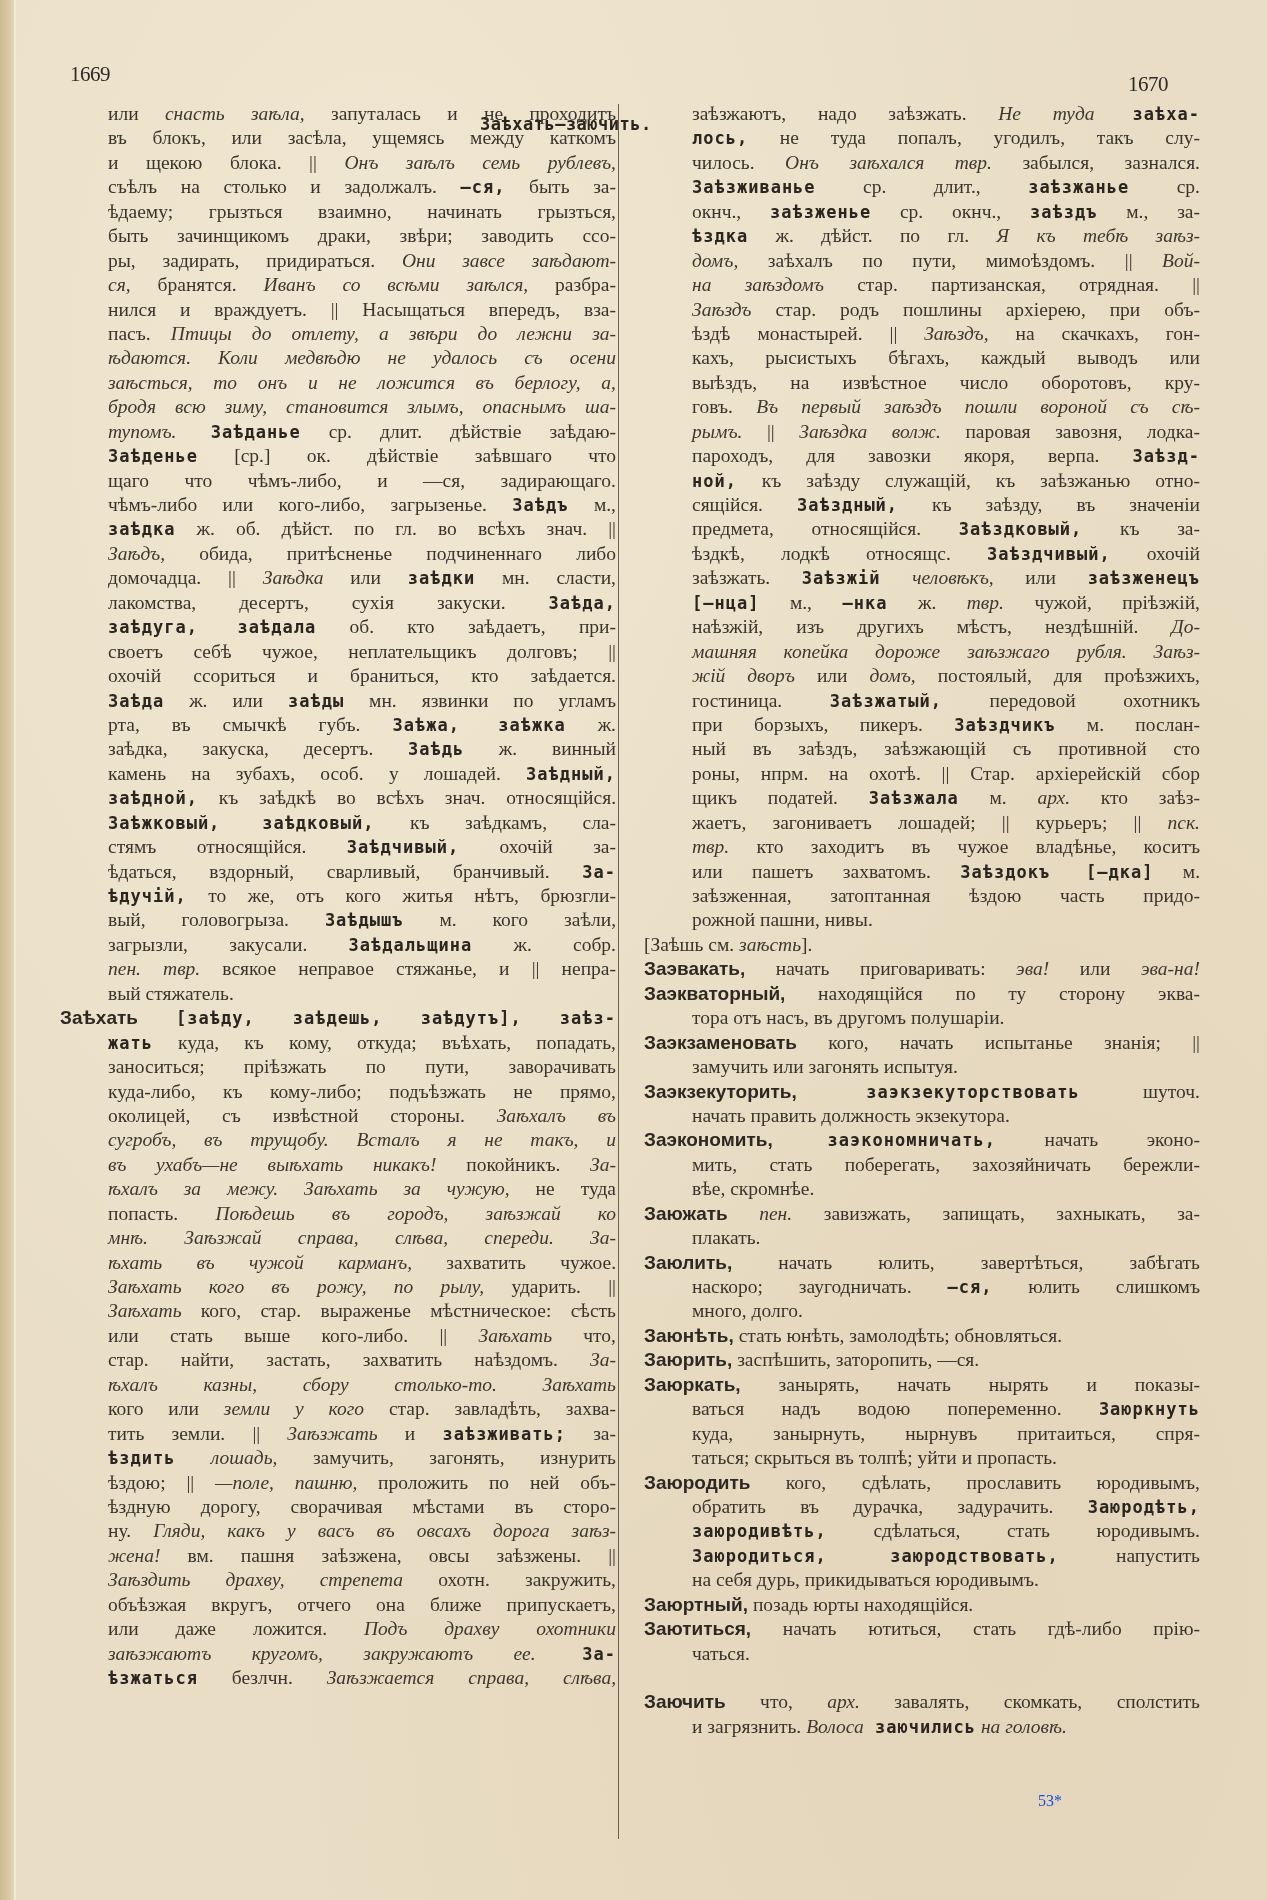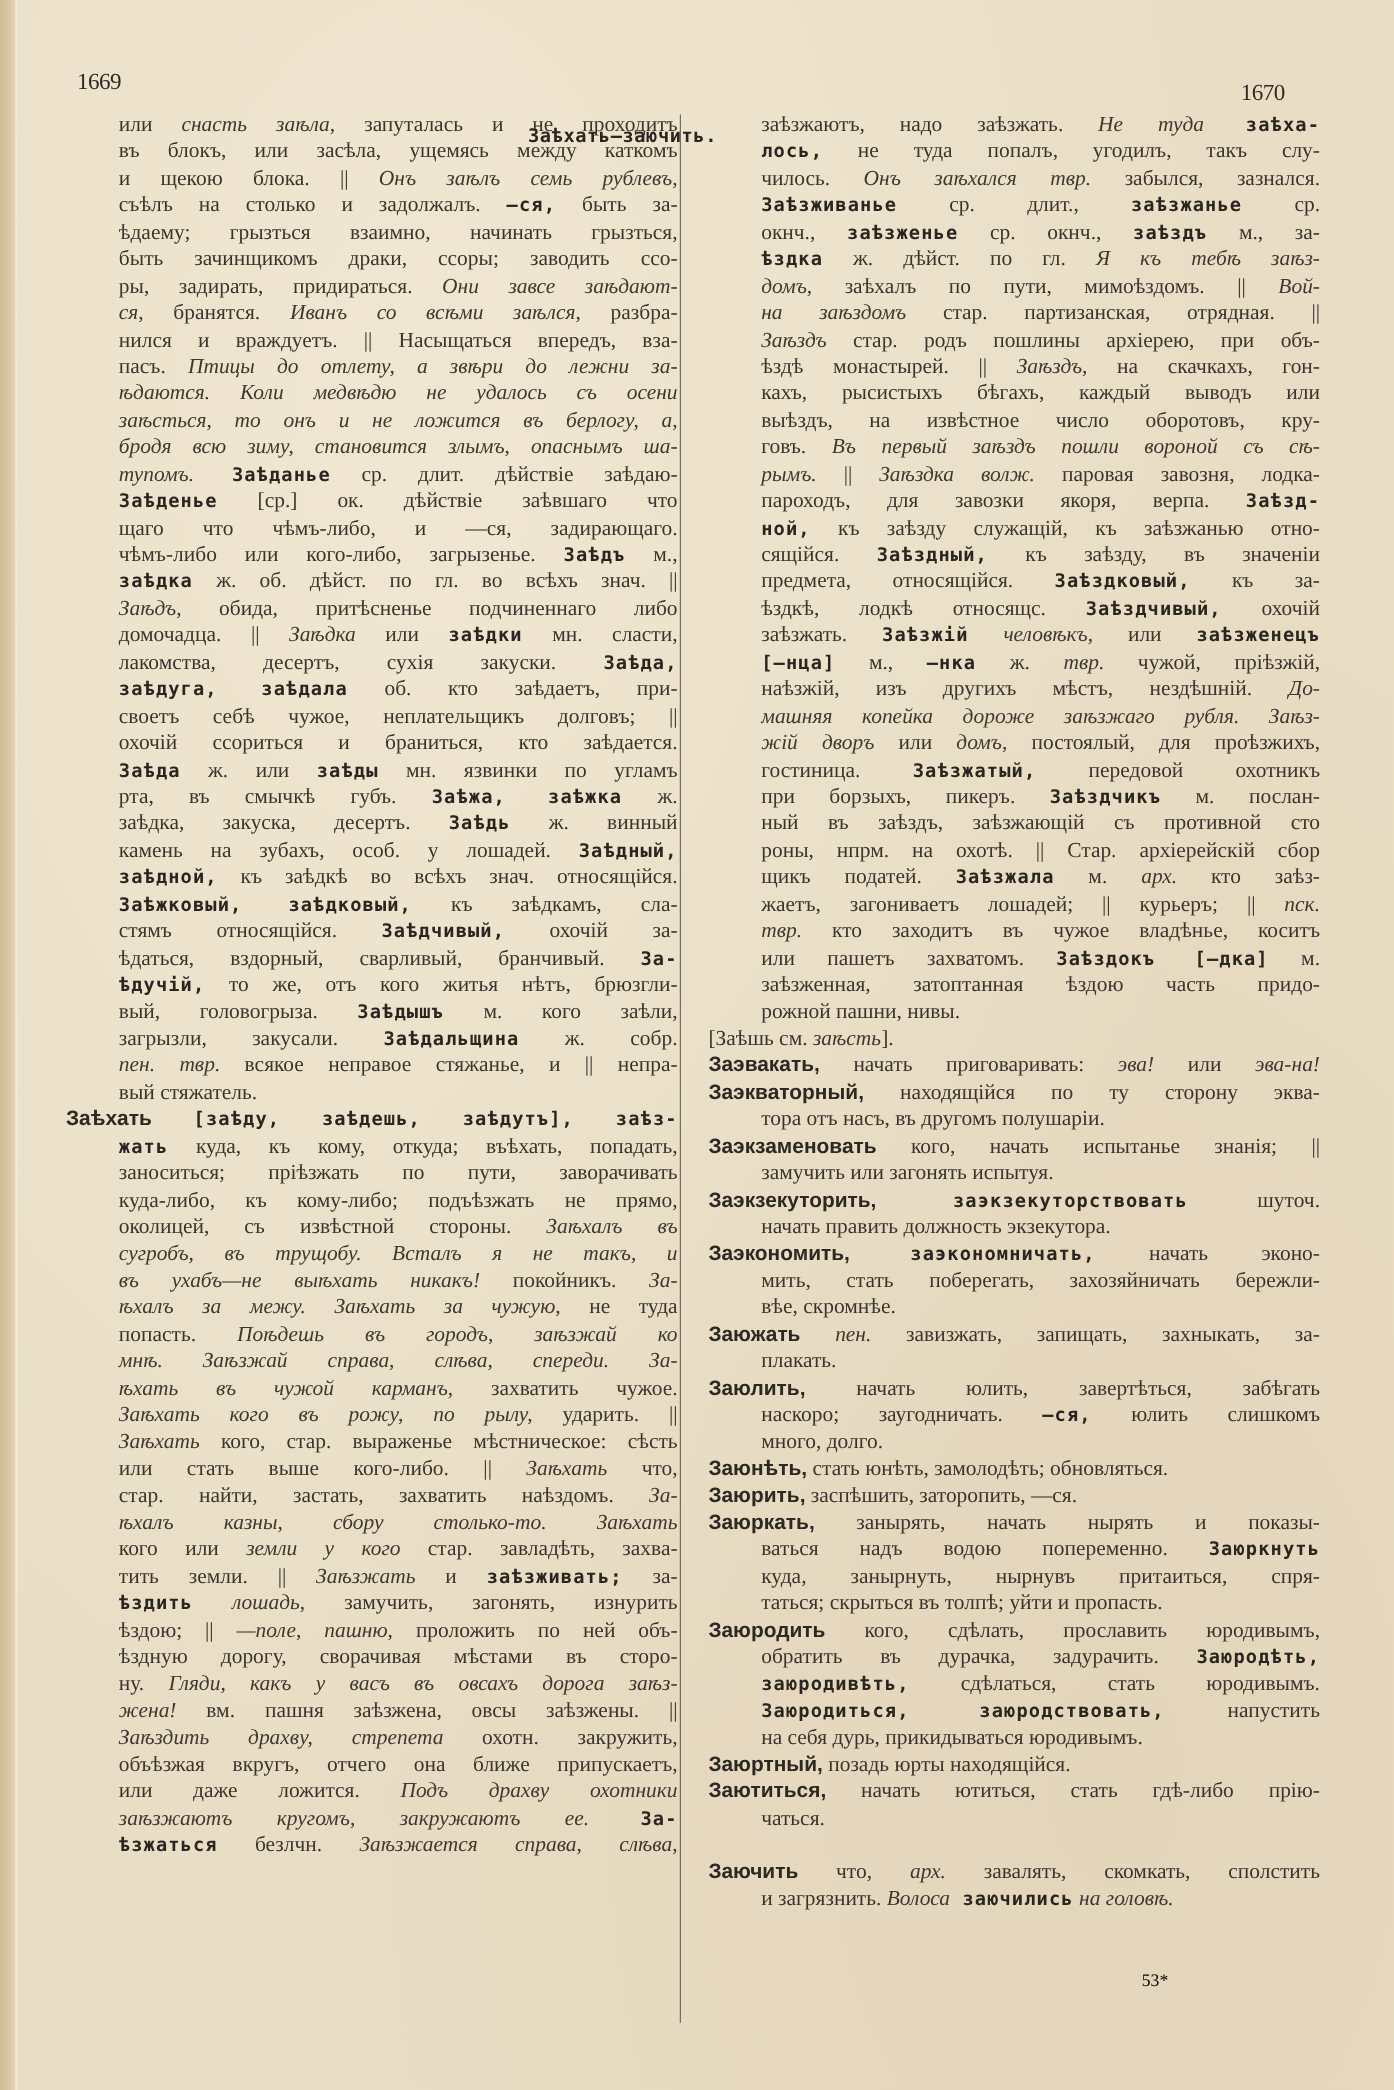--- a/index.html
+++ b/index.html
@@ -35,41 +35,41 @@
   .line {
     height:24.45px; line-height:24.45px; font-size:19.5px; white-space:nowrap;
     text-align:justify; text-align-last:justify; overflow:visible;
   }
   .line.last { text-align-last:left; }
   .ind { padding-left:48px; }
   .hang { padding-left:0; }
   .seg-b { font-family:"DejaVu Sans Mono", "Liberation Mono", monospace; font-weight:bold; font-size:17px; letter-spacing:1px; color:#2a251f; }
   .seg-i { font-style:italic; color:#3f382f; }
   .seg-hb { font-family:"Liberation Sans", "DejaVu Sans", sans-serif; font-weight:bold; font-size:19px; color:#2d2822; }
-  .footer-sig { position:absolute; left:1038px; top:1792px; font-size:16px; color:#000000; }
+  .footer-sig { position:absolute; left:1038px; top:1792px; font-size:16px; color:#1d4ed8; }
 </style>
 </head>
 <body>
 
 <div class="binding"></div>
 <div class="binding-line"></div>
 
 <div class="header">
   <span class="pnum left">1669</span>
   <span class="running-title">Заѣхать—заючить.</span>
   <span class="pnum right">1670</span>
 </div>
 
 <div class="col left">
     <div class="line ind"><span class="seg-r">или </span><span class="seg-i">снасть заѣла,</span><span class="seg-r"> запуталась и не проходитъ</span></div>
     <div class="line ind"><span class="seg-r">въ блокъ, или засѣла, ущемясь между каткомъ</span></div>
     <div class="line ind"><span class="seg-r">и щекою блока. || </span><span class="seg-i">Онъ заѣлъ семь рублевъ,</span></div>
     <div class="line ind"><span class="seg-r">съѣлъ на столько и задолжалъ. </span><span class="seg-b">—ся,</span><span class="seg-r"> быть за-</span></div>
     <div class="line ind"><span class="seg-r">ѣдаему; грызться взаимно, начинать грызться,</span></div>
-    <div class="line ind"><span class="seg-r">быть зачинщикомъ драки, ссоры; заводить ссо-</span></div>
+    <div class="line ind"><span class="seg-r">быть зачинщикомъ драки, звѣри; заводить ссо-</span></div>
     <div class="line ind"><span class="seg-r">ры, задирать, придираться. </span><span class="seg-i">Они завсе заѣдают-</span></div>
     <div class="line ind"><span class="seg-i">ся,</span><span class="seg-r"> бранятся. </span><span class="seg-i">Иванъ со всѣми заѣлся,</span><span class="seg-r"> разбра-</span></div>
     <div class="line ind"><span class="seg-r">нился и враждуетъ. || Насыщаться впередъ, вза-</span></div>
     <div class="line ind"><span class="seg-r">пасъ. </span><span class="seg-i">Птицы до отлету, а звѣри до лежни за-</span></div>
     <div class="line ind"><span class="seg-i">ѣдаются. Коли медвѣдю не удалось съ осени</span></div>
     <div class="line ind"><span class="seg-i">заѣсться, то онъ и не ложится въ берлогу, а,</span></div>
     <div class="line ind"><span class="seg-i">бродя всю зиму, становится злымъ, опаснымъ ша-</span></div>
     <div class="line ind"><span class="seg-i">тупомъ.</span><span class="seg-b"> Заѣданье</span><span class="seg-r"> ср. длит. дѣйствіе заѣдаю-</span></div>
     <div class="line ind"><span class="seg-b">Заѣденье</span><span class="seg-r"> [ср.] ок. дѣйствіе заѣвшаго что</span></div>
     <div class="line ind"><span class="seg-r">щаго что чѣмъ-либо, и —ся, задирающаго.</span></div>

